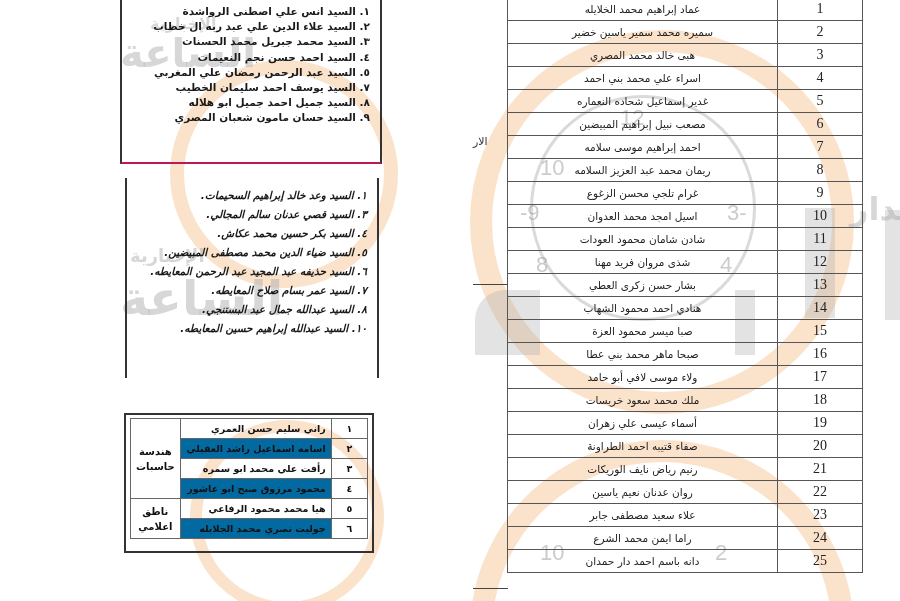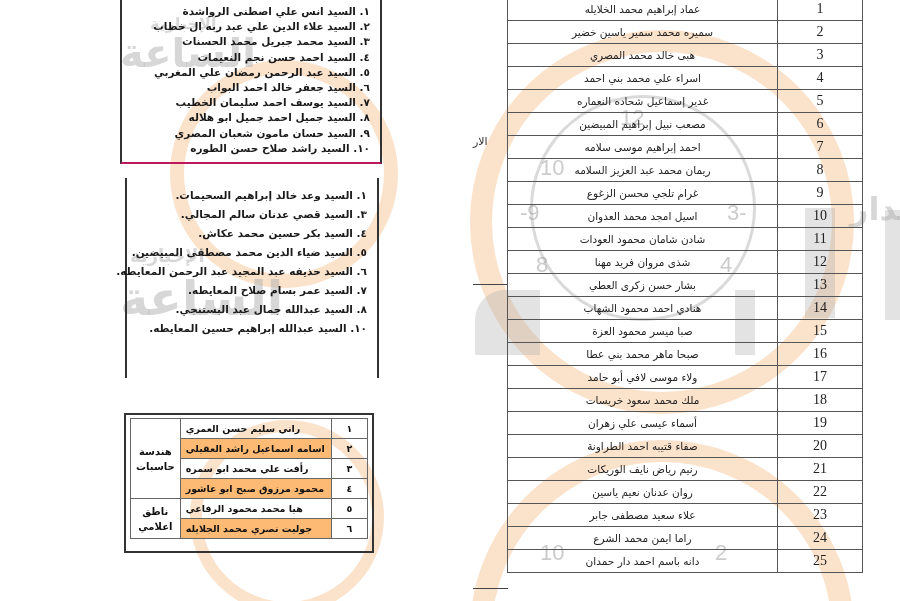--- a/index.html
+++ b/index.html
@@ -35,39 +35,39 @@
   .box2 {
     left:125px; top:178px; width:250px; height:200px;
     border-left:2px solid #333; border-right:2px solid #333;
   }
   .list { list-style:none; margin:0; padding:4px 10px 0 6px; }
   .list li {
     font-size:10.5px; line-height:15.2px; white-space:nowrap; text-align:right;
     letter-spacing:-0.2px; color:#1a1a1a;
   }
   .box2 .list { padding-top:8px; }
-  .box2 .list li { line-height:19px; font-size:10.5px; }
+  .box2 .list li { line-height:19px; font-size:10.5px;font-style:italic; }
 
   
   .dept-wrap {
     position:absolute; left:124px; top:413px; width:250px; height:140px;
     border:2px solid #333; box-sizing:border-box;
   }
   .dept {
     position:absolute; left:4px; top:3px; width:238px;
     border-collapse:collapse; direction:rtl; font-weight:bold;
     font-family:"DejaVu Sans", sans-serif;
   }
   .dept td {
     border:1px solid #666; font-size:9.5px; height:19px; padding:0 5px; white-space:nowrap;
   }
   .dept td.num { width:26px; text-align:center; }
-  .dept td.name { width:140px; text-align:left; }
+  .dept td.name { width:140px; text-align:right; }
   .dept td.grp { text-align:center; line-height:15px; font-size:10px; }
-  .dept tr.shade td.name { background:#fdba74; }
+  .dept tr.shade td.name { background:#0369a1; }
 
   
   .side-label {
     position:absolute; left:473px; top:135px; font-size:11px; color:#333; direction:rtl;
   }
   .main {
     position:absolute; left:507px; top:-3px; width:356px;
     border-collapse:collapse; direction:rtl;
     font-family:"DejaVu Sans", sans-serif;
   }
@@ -108,25 +108,23 @@
 <span class="wm wm-text" style="left:120px;top:30px;font-size:40px;">الساعة</span>
 <span class="wm wm-text" style="left:120px;top:270px;font-size:48px;">الساعة</span>
 
 <div class="box box1">
   <ul class="list">
     <li>١. السيد انس علي اصطنى الرواشدة</li>
     <li>٢. السيد علاء الدين علي عبد ربه ال خطاب</li>
     <li>٣. السيد محمد جبريل محمد الحسنات</li>
     <li>٤. السيد احمد حسن نجم النعيمات</li>
     <li>٥. السيد عبد الرحمن رمضان علي المغربي</li>
-    <li>٦. السيد جعفر خالد احمد البواب</li>
     <li>٧. السيد يوسف احمد سليمان الخطيب</li>
     <li>٨. السيد جميل احمد جميل ابو هلاله</li>
     <li>٩. السيد حسان مامون شعبان المصري</li>
-    <li>١٠. السيد راشد صلاح حسن الطوره</li>
   </ul>
 </div>
 
 <div class="box box2">
   <ul class="list">
     <li>١. السيد وعد خالد إبراهيم السحيمات.</li>
     <li>٣. السيد قصي عدنان سالم المجالي.</li>
     <li>٤. السيد بكر حسين محمد عكاش.</li>
     <li>٥. السيد ضياء الدين محمد مصطفى المبيضين.</li>
     <li>٦. السيد حذيفه عبد المجيد عبد الرحمن المعايطه.</li>

